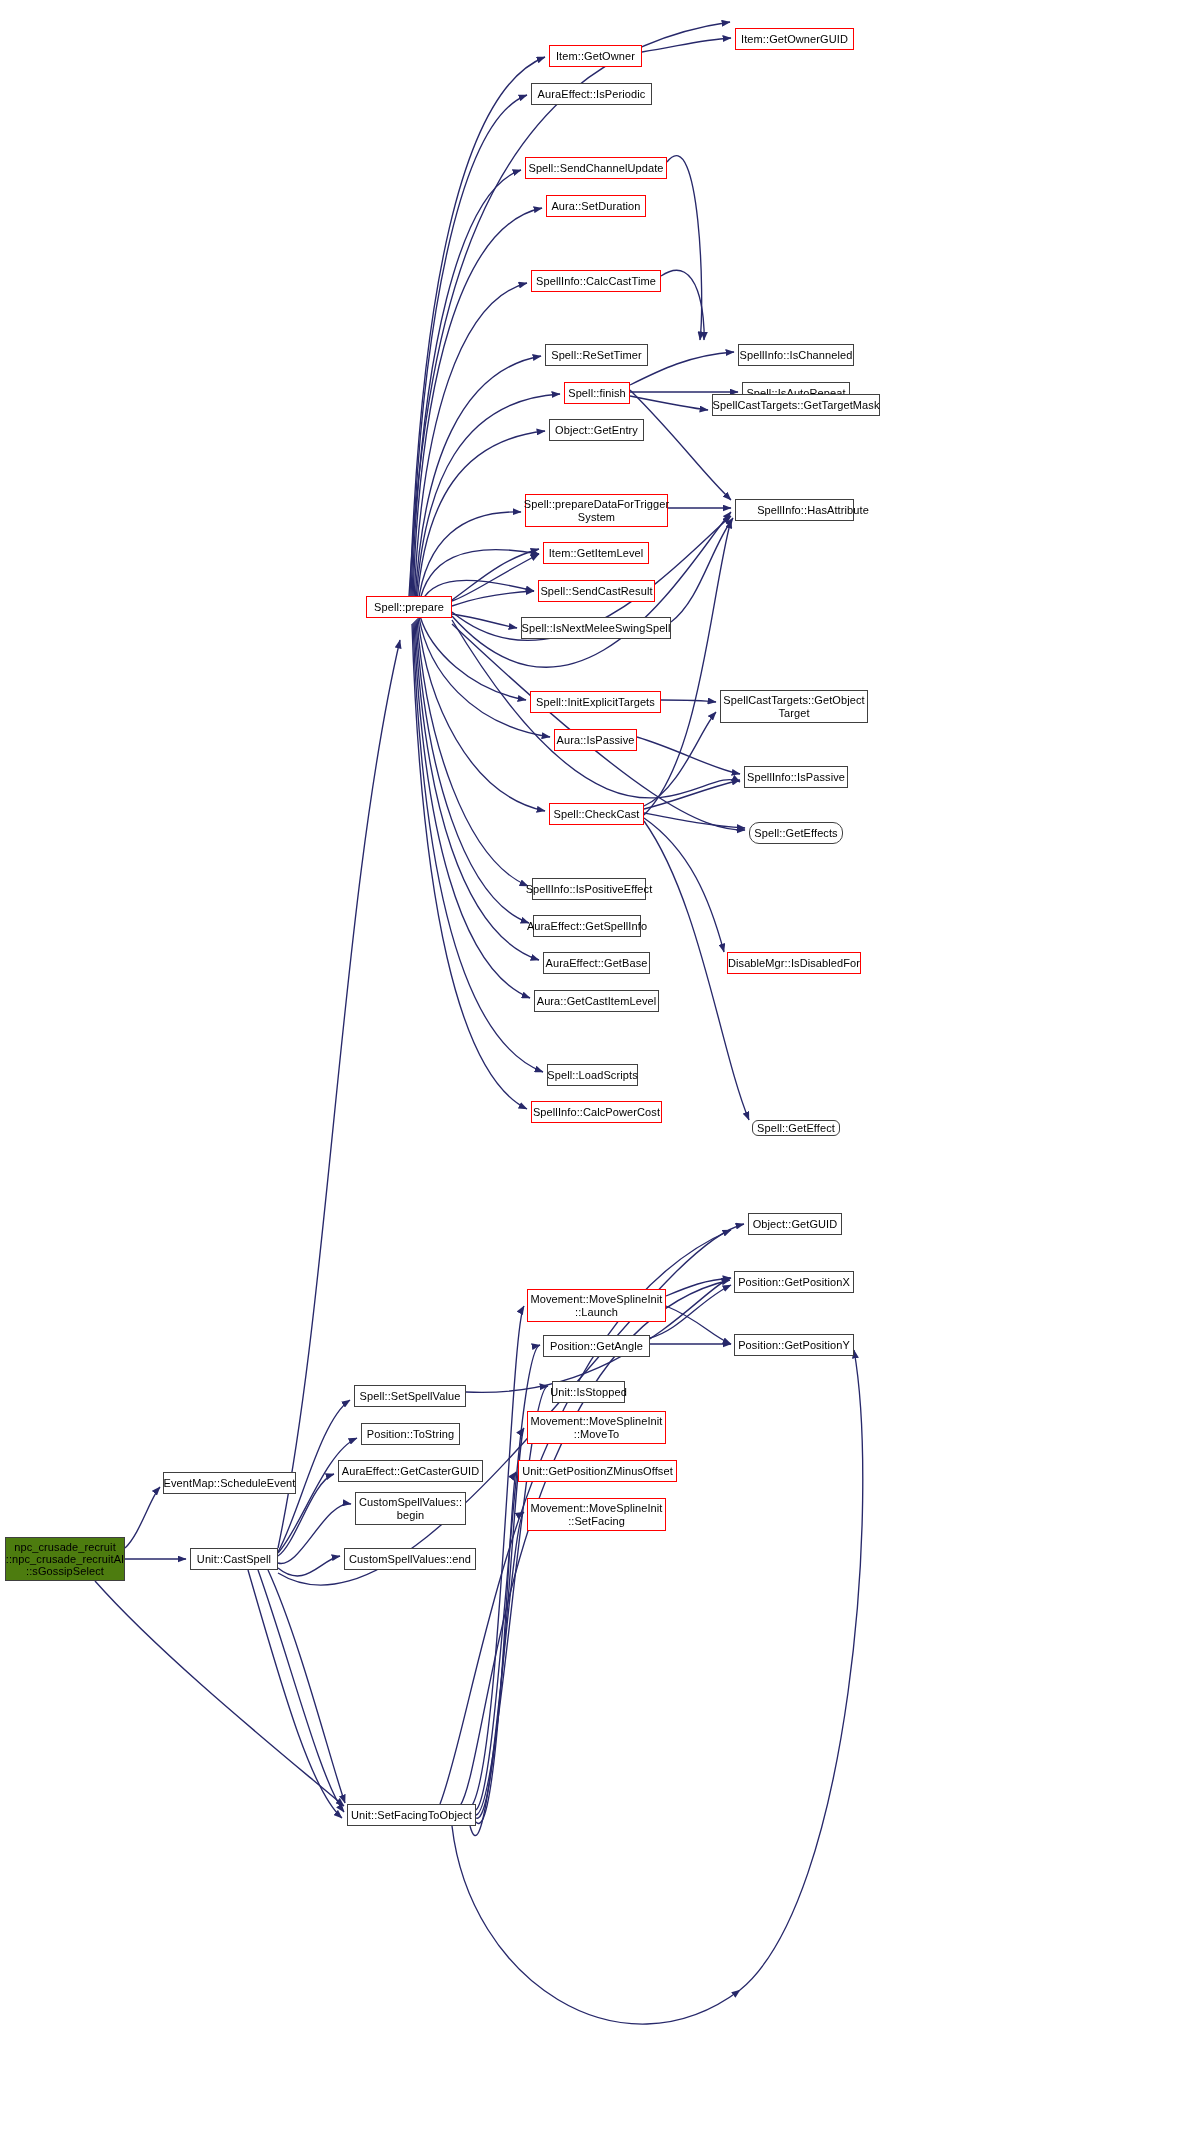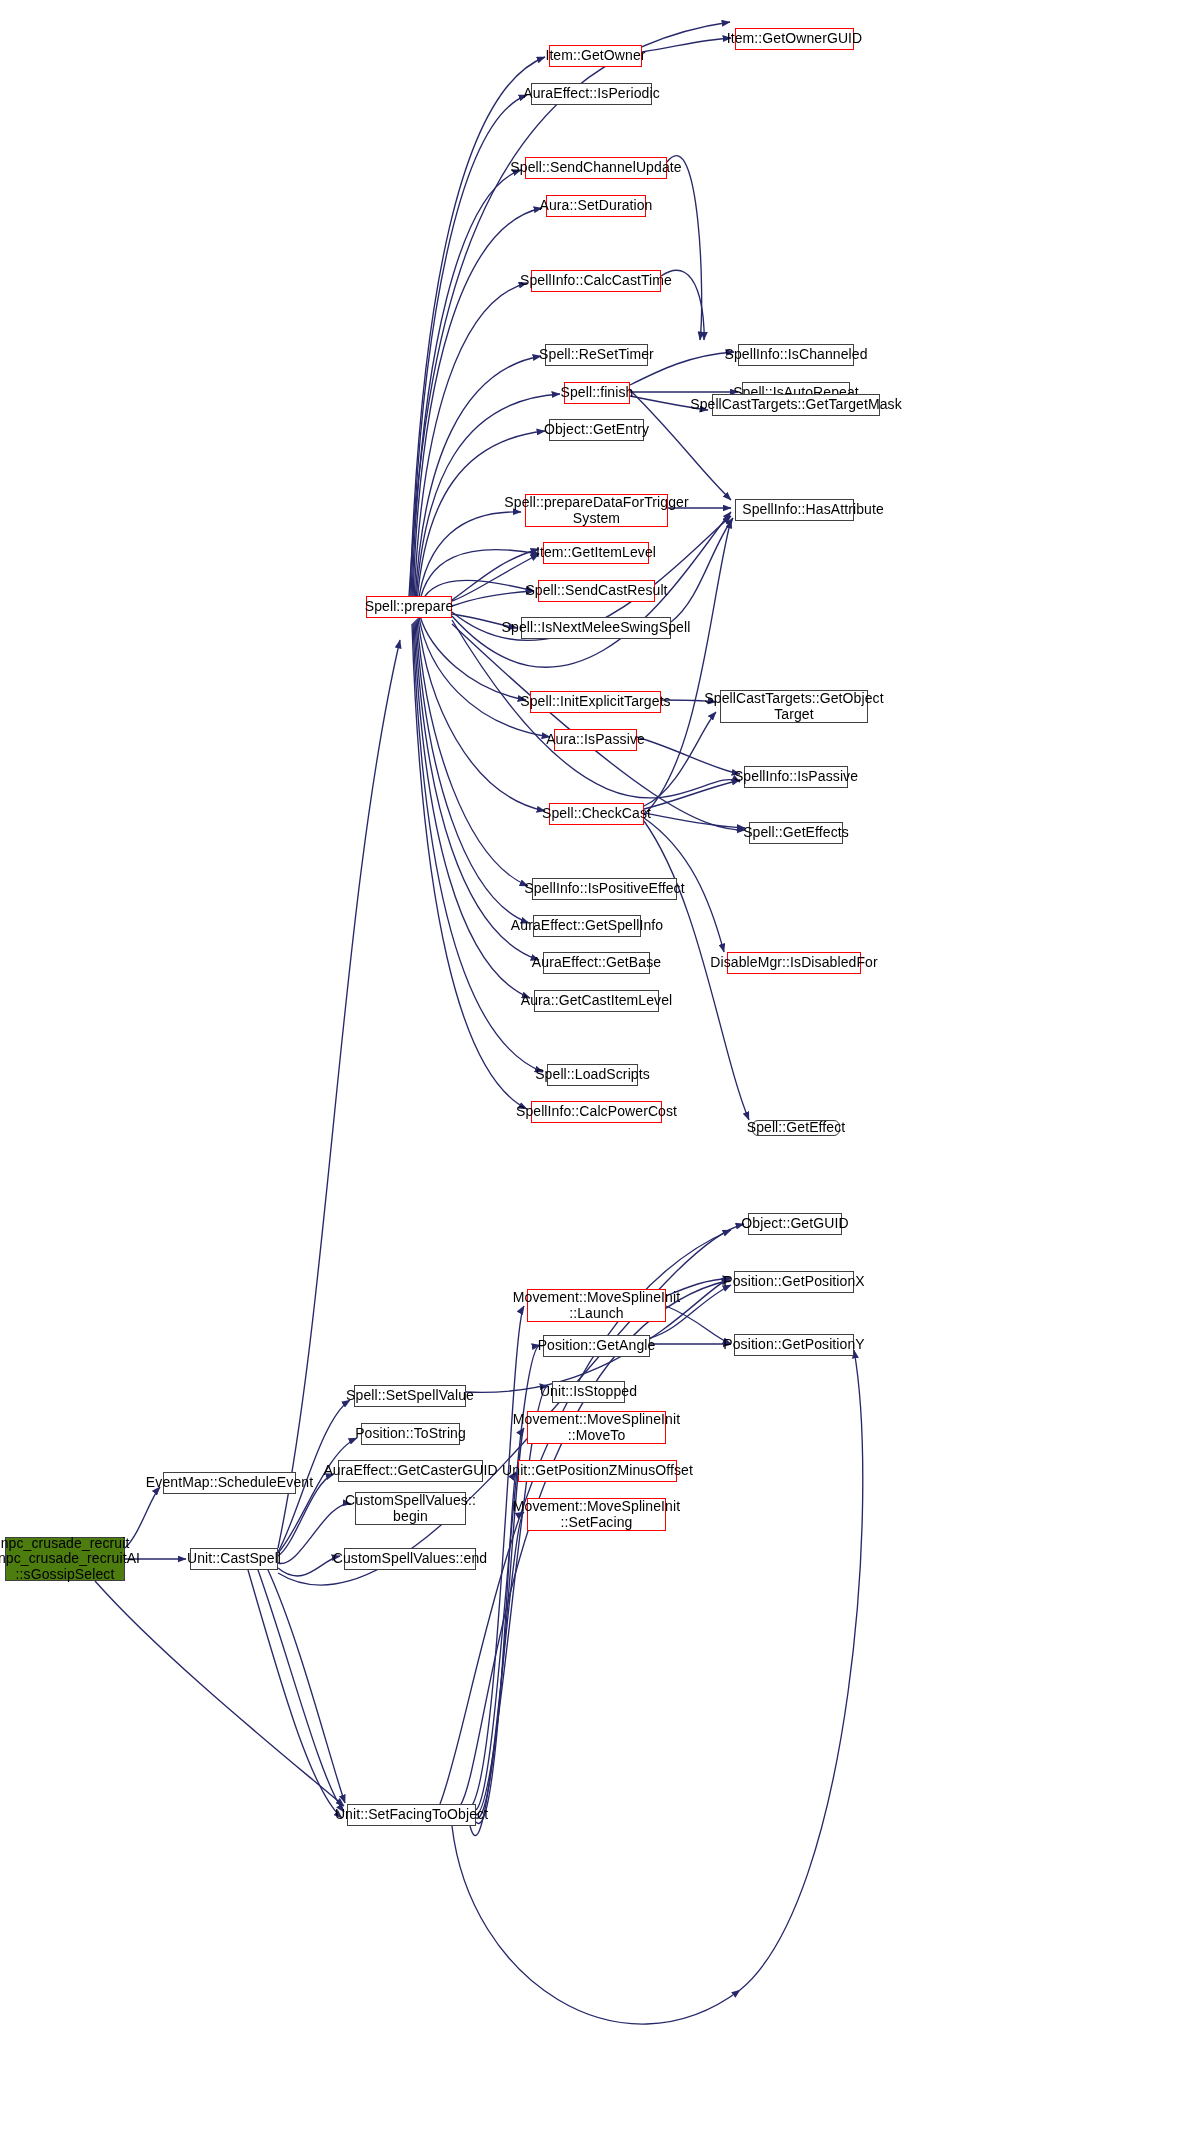--- a/index.html
+++ b/index.html
@@ -26,21 +26,21 @@
   .node {
     position: absolute;
     box-sizing: border-box;
     display: flex;
     align-items: center;
     justify-content: center;
     text-align: center;
     background: #ffffff;
     border: 1px solid #404040;
     color: #000000;
-    font-size: 14px;
+    font-size: 11px;
     line-height: 1.12;
     letter-spacing: 0.1px;
     white-space: pre-line;
     padding: 0 3px;
     z-index: 5;
   }
   .node.red {
     border: 1px solid #ff0000;
   }
   .node.root {
@@ -181,21 +181,21 @@
       <div class="node red" style="left: 564px; top: 382px; width: 66px; height: 22px;">Spell::finish</div>
       <div class="node" style="left: 549px; top: 419px; width: 95px; height: 22px;">Object::GetEntry</div>
       <div class="node red" style="left: 525px; top: 494px; width: 143px; height: 33px; text-align: center;">Spell::prepareDataForTrigger
 System</div>
       <div class="node red" style="left: 543px; top: 542px; width: 106px; height: 22px;">Item::GetItemLevel</div>
       <div class="node red" style="left: 538px; top: 580px; width: 117px; height: 22px;">Spell::SendCastResult</div>
       <div class="node" style="left: 521px; top: 617px; width: 150px; height: 22px;">Spell::IsNextMeleeSwingSpell</div>
       <div class="node red" style="left: 530px; top: 691px; width: 131px; height: 22px;">Spell::InitExplicitTargets</div>
       <div class="node red" style="left: 554px; top: 729px; width: 83px; height: 22px;">Aura::IsPassive</div>
       <div class="node red" style="left: 549px; top: 803px; width: 95px; height: 22px;">Spell::CheckCast</div>
-      <div class="node" style="left: 532px; top: 878px; width: 145px; height: 22px;">SpellInfo::IsPositiveEffect</div>
+      <div class="node" style="left: 532px; top: 878px; width: 114px; height: 22px;">SpellInfo::IsPositiveEffect</div>
       <div class="node" style="left: 533px; top: 915px; width: 108px; height: 22px;">AuraEffect::GetSpellInfo</div>
       <div class="node" style="left: 543px; top: 952px; width: 107px; height: 22px;">AuraEffect::GetBase</div>
       <div class="node" style="left: 534px; top: 990px; width: 125px; height: 22px;">Aura::GetCastItemLevel</div>
       <div class="node" style="left: 547px; top: 1064px; width: 91px; height: 22px;">Spell::LoadScripts</div>
       <div class="node red" style="left: 531px; top: 1101px; width: 131px; height: 22px;">SpellInfo::CalcPowerCost</div>
       <div class="node red" style="left: 527px; top: 1289px; width: 139px; height: 33px;">Movement::MoveSplineInit
 ::Launch</div>
       <div class="node" style="left: 543px; top: 1335px; width: 107px; height: 22px;">Position::GetAngle</div>
       <div class="node" style="left: 552px; top: 1373px; width: 73px; height: 22px; margin-top: 8px;">Unit::IsStopped</div>
       <div class="node red" style="left: 527px; top: 1411px; width: 139px; height: 33px;">Movement::MoveSplineInit
@@ -204,21 +204,21 @@
       <div class="node red" style="left: 527px; top: 1498px; width: 139px; height: 33px;">Movement::MoveSplineInit
 ::SetFacing</div>
       <div class="node red" style="left: 735px; top: 28px; width: 119px; height: 22px;">Item::GetOwnerGUID</div>
       <div class="node" style="left: 738px; top: 344px; width: 116px; height: 22px;">SpellInfo::IsChanneled</div>
       <div class="node" style="left: 742px; top: 382px; width: 108px; height: 22px;">Spell::IsAutoRepeat</div>
       <div class="node" style="left: 712px; top: 394px; width: 168px; height: 22px;">SpellCastTargets::GetTargetMask</div>
       <div class="node" style="left: 735px; top: 499px; width: 119px; height: 22px; padding-left: 40px;">SpellInfo::HasAttribute</div>
       <div class="node" style="left: 720px; top: 690px; width: 148px; height: 33px;">SpellCastTargets::GetObject
 Target</div>
       <div class="node" style="left: 744px; top: 766px; width: 104px; height: 22px;">SpellInfo::IsPassive</div>
-      <div class="node" style="left: 749px; top: 822px; width: 94px; height: 22px;">Spell::GetEffects</div>
+      <div class="node" style="left: 749px; top: 822px; width: 94px; height: 22px; border-radius: 10px;">Spell::GetEffects</div>
       <div class="node red" style="left: 727px; top: 952px; width: 134px; height: 22px;">DisableMgr::IsDisabledFor</div>
       <div class="node" style="left: 752px; top: 1120px; width: 88px; height: 16px; border-radius: 6px;">Spell::GetEffect</div>
       <div class="node" style="left: 748px; top: 1213px; width: 94px; height: 22px;">Object::GetGUID</div>
       <div class="node" style="left: 734px; top: 1271px; width: 120px; height: 22px;">Position::GetPositionX</div>
       <div class="node" style="left: 734px; top: 1334px; width: 120px; height: 22px;">Position::GetPositionY</div>
     </div>
 
 </div>
 
 </body></html>

